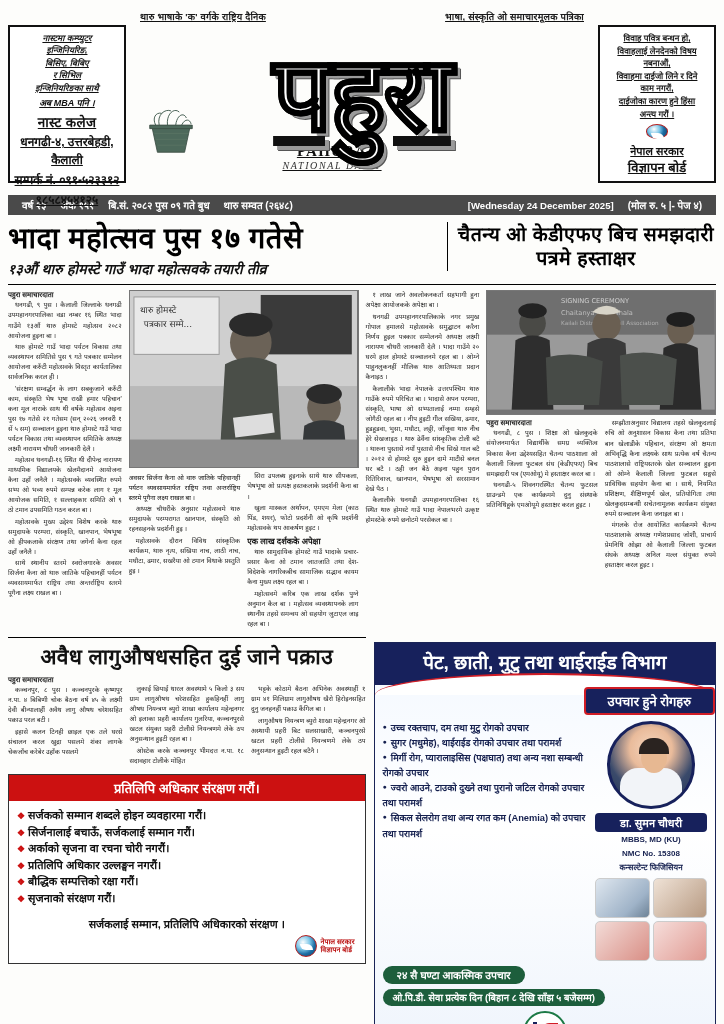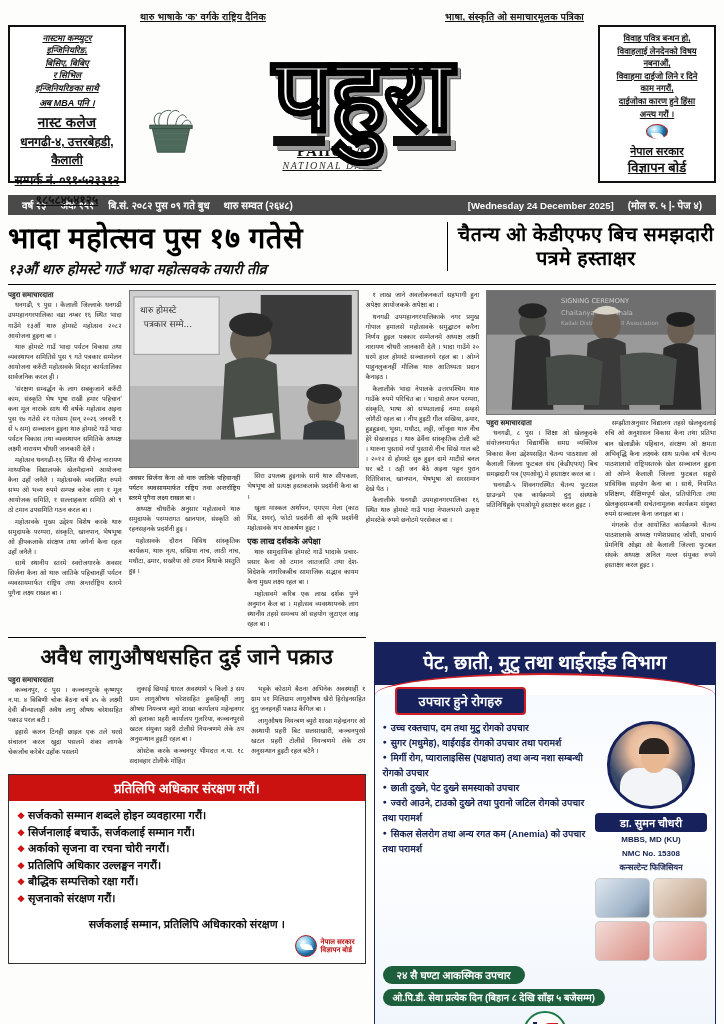--- a/index.html
+++ b/index.html
@@ -107,21 +107,21 @@
   .col.w2 { flex: 2.02; }
   .byline { font-size: 7px; font-weight: 700; color: #222; margin-bottom: 1px; }
   .body-txt {
     font-size: 6.6px; line-height: 1.52; text-align: justify;
     color: #1a1a1a; hyphens: auto;
   }
   .body-txt p { margin-bottom: 1.5px; text-indent: 7px; }
   .subhead-in { font-size: 8.2px; font-weight: 700; margin: 2px 0 1px 0; }
 
   .photo {
-    width: 100%; background: #a3a3a3; position: relative; overflow: hidden;
+    width: 100%; background: #737373; position: relative; overflow: hidden;
     border: 1px solid #777;
     padding-left: 30px;
   }
   .photo .ph-grad { position: absolute; inset: 0; }
   .cap { font-size: 6.4px; line-height: 1.5; text-align: justify; margin-top: 2px; }
 
   
   .lower-head {
     font-size: 21px; font-weight: 700; text-align: center; letter-spacing: .4px;
     margin: 4px 0 3px 0;
@@ -149,21 +149,21 @@
   .hosp-head {
     background: #17215c; color: #fff; text-align: center;
     font-size: 19px; font-weight: 700; padding: 6px 4px 10px 4px;
     position: relative;
   }
   .hosp-head:after {
     content:""; position:absolute; left:0; right:0; bottom:-10px; height: 20px;
     background: #fff; border-radius: 50% 50% 0 0 / 100% 100% 0 0;
     border-top: 2px solid #d11d26;
   }
-  .ribbon-wrap { text-align: left; margin-top: 2px; position: relative; z-index: 3; padding-left: 20px; }
+  .ribbon-wrap { text-align: right; margin-top: 2px; position: relative; z-index: 3; padding-left: 20px; }
   .ribbon {
     display: inline-block; background: #17215c; color: #fff;
     font-size: 13px; font-weight: 700; padding: 3px 22px;
     border-radius: 4px; border: 2px solid #d11d26;
   }
   .hosp-body { display: flex; padding: 6px 8px 2px 8px; }
   .hosp-list { flex: 1; }
   .hosp-list li { list-style: none; font-size: 9.3px; font-weight: 700; line-height: 1.62; color: #15204f; }
   .hosp-list li:before { content: "\25CF"; font-size: 7px; margin-right: 4px; color: #15204f; vertical-align: 2px; }
   .doc-col { width: 112px; text-align: center; }
@@ -454,21 +454,20 @@
         <div class="hosp-head">पेट, छाती, मुटु तथा थाईराईड विभाग</div>
         <div class="ribbon-wrap">
           <span class="ribbon">उपचार हुने रोगहरु</span>
         </div>
 
         <div class="hosp-body">
           <ul class="hosp-list">
             <li>उच्च रक्तचाप, दम तथा मुटु रोगको उपचार</li>
             <li>सुगर (मधुमेह), थाईराईड रोगको उपचार तथा परामर्श</li>
             <li>मिर्गी रोग, प्यारालाइसिस (पक्षघात) तथा अन्य नशा सम्बन्धी रोगको उपचार</li>
-            <li>छाती दुख्ने, पेट दुख्ने समस्याको उपचार</li>
             <li>ज्वरो आउने, टाउको दुख्ने तथा पुरानो जटिल रोगको उपचार तथा परामर्श</li>
             <li>सिकल सेलरोग तथा अन्य रगत कम (Anemia) को उपचार तथा परामर्श</li>
           </ul>
 
           <div class="doc-col">
             <div class="doc-photo">
               <div class="coat"></div>
               <div class="head"></div>
               <div class="hair"></div>
             </div>

